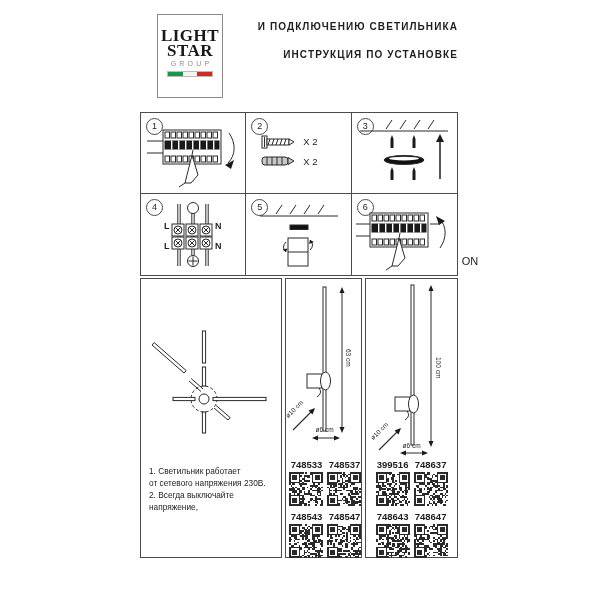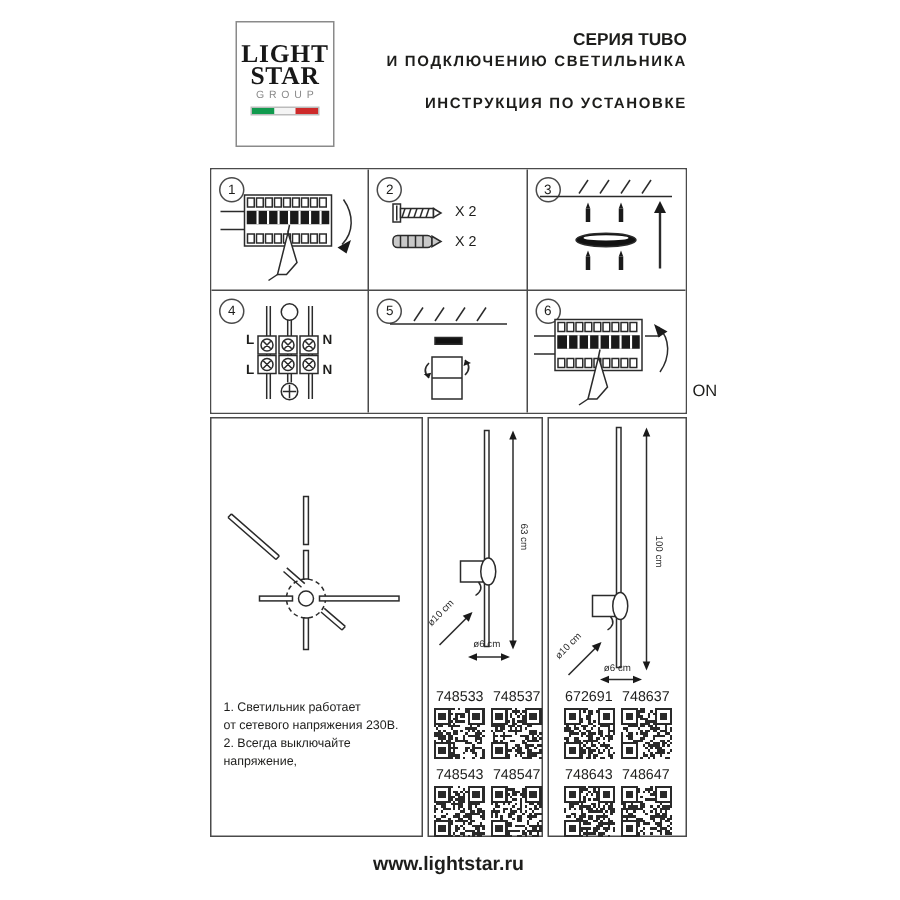--- a/index.html
+++ b/index.html
@@ -34,21 +34,21 @@
   .box{position:relative;border:1px solid #4a4a4a;box-sizing:border-box;background:#fff;}
   .box.left{width:148px;text-decoration:underline;}
   .box.mid{width:79px;}
   .box.right{width:97px;}
   .notes{position:absolute;left:8px;top:186px;right:3px;font-size:8.3px;line-height:12px;}
   .dim{position:absolute;font-size:6.5px;color:#2a2a2a;white-space:nowrap;}
   .rot90{transform:rotate(90deg);transform-origin:left top;}
   .rot45{transform:rotate(-45deg);transform-origin:left bottom;}
   .articles{position:absolute;display:grid;grid-template-columns:34px 34px;column-gap:4px;row-gap:5px;}
   .art{text-align:center;}
-  .artnum{font-size:9.5px;font-weight:normal;margin-bottom:2px;}
+  .artnum{font-size:9.5px;font-weight:bold;margin-bottom:2px;}
   .qr{width:34px;height:34px;margin:0 auto;}
   .qr svg{display:block;}
 
   
   .footer{position:absolute;top:556px;left:0;width:318px;text-align:center;font-size:13px;font-weight:bold;}
   svg{overflow:visible;}
   .ln-art{stroke:#2b2b2b;stroke-width:1;fill:none;}
 </style>
 </head>
 <body>
@@ -60,21 +60,20 @@
       <div class="big big1">LIGHT</div>
       <div class="big">STAR</div>
       <div class="grp">GROUP</div>
       <div class="flag">
         <div style="background:#119a4e"></div>
         <div style="background:#f4f4f4"></div>
         <div style="background:#cd2a2a"></div>
       </div>
     </div>
     <div class="titles">
-      <div class="t1">СЕРИЯ TUBO</div>
       <div class="t2" style="margin-top:0">И ПОДКЛЮЧЕНИЮ СВЕТИЛЬНИКА</div>
       <div class="t2">ИНСТРУКЦИЯ ПО УСТАНОВКЕ</div>
     </div>
   </div>
 
   <div class="steps">
 
     <div class="cell">
       <div class="stepnum">1</div>
       <svg width="104" height="80" viewBox="0 0 104 80">
@@ -1350,21 +1349,21 @@
           <line x1="36" y1="173" x2="60" y2="173"></line>
           <polygon points="34,173 40,170.5 40,175.5" fill="#1a1a1a" stroke="none"></polygon>
           <polygon points="62,173 56,170.5 56,175.5" fill="#1a1a1a" stroke="none"></polygon>
         </g>
       </svg>
       <span class="dim rot90" style="left:76px;top:78px">100 cm</span>
       <span class="dim rot45" style="left:8px;top:155px">ø10 cm</span>
       <span class="dim" style="left:37px;top:163px">ø6 cm</span>
       <div class="articles" style="left:10px;top:180px">
         <div class="art">
-          <div class="artnum">672691</div>
+          <div class="artnum">399516</div>
           <div class="qr">
               <svg width="34" height="34" viewBox="0 0 21 21" shape-rendering="crispEdges">
                 <g fill="#2a2a2a">
                   <rect x="0" y="0" width="1" height="1"></rect>
                   <rect x="1" y="0" width="1" height="1"></rect>
                   <rect x="2" y="0" width="1" height="1"></rect>
                   <rect x="3" y="0" width="1" height="1"></rect>
                   <rect x="4" y="0" width="1" height="1"></rect>
                   <rect x="5" y="0" width="1" height="1"></rect>
                   <rect x="6" y="0" width="1" height="1"></rect>
@@ -2348,16 +2347,13 @@
                   <rect x="6" y="20" width="1" height="1"></rect>
                   <rect x="7" y="20" width="1" height="1"></rect>
                 </g>
               </svg>
             </div>
         </div>
       </div>
     </div>
   </div>
 
-  <div class="footer">
-    <span>www.lightstar.ru</span>
-  </div>
 </div>
 
 </body></html>

